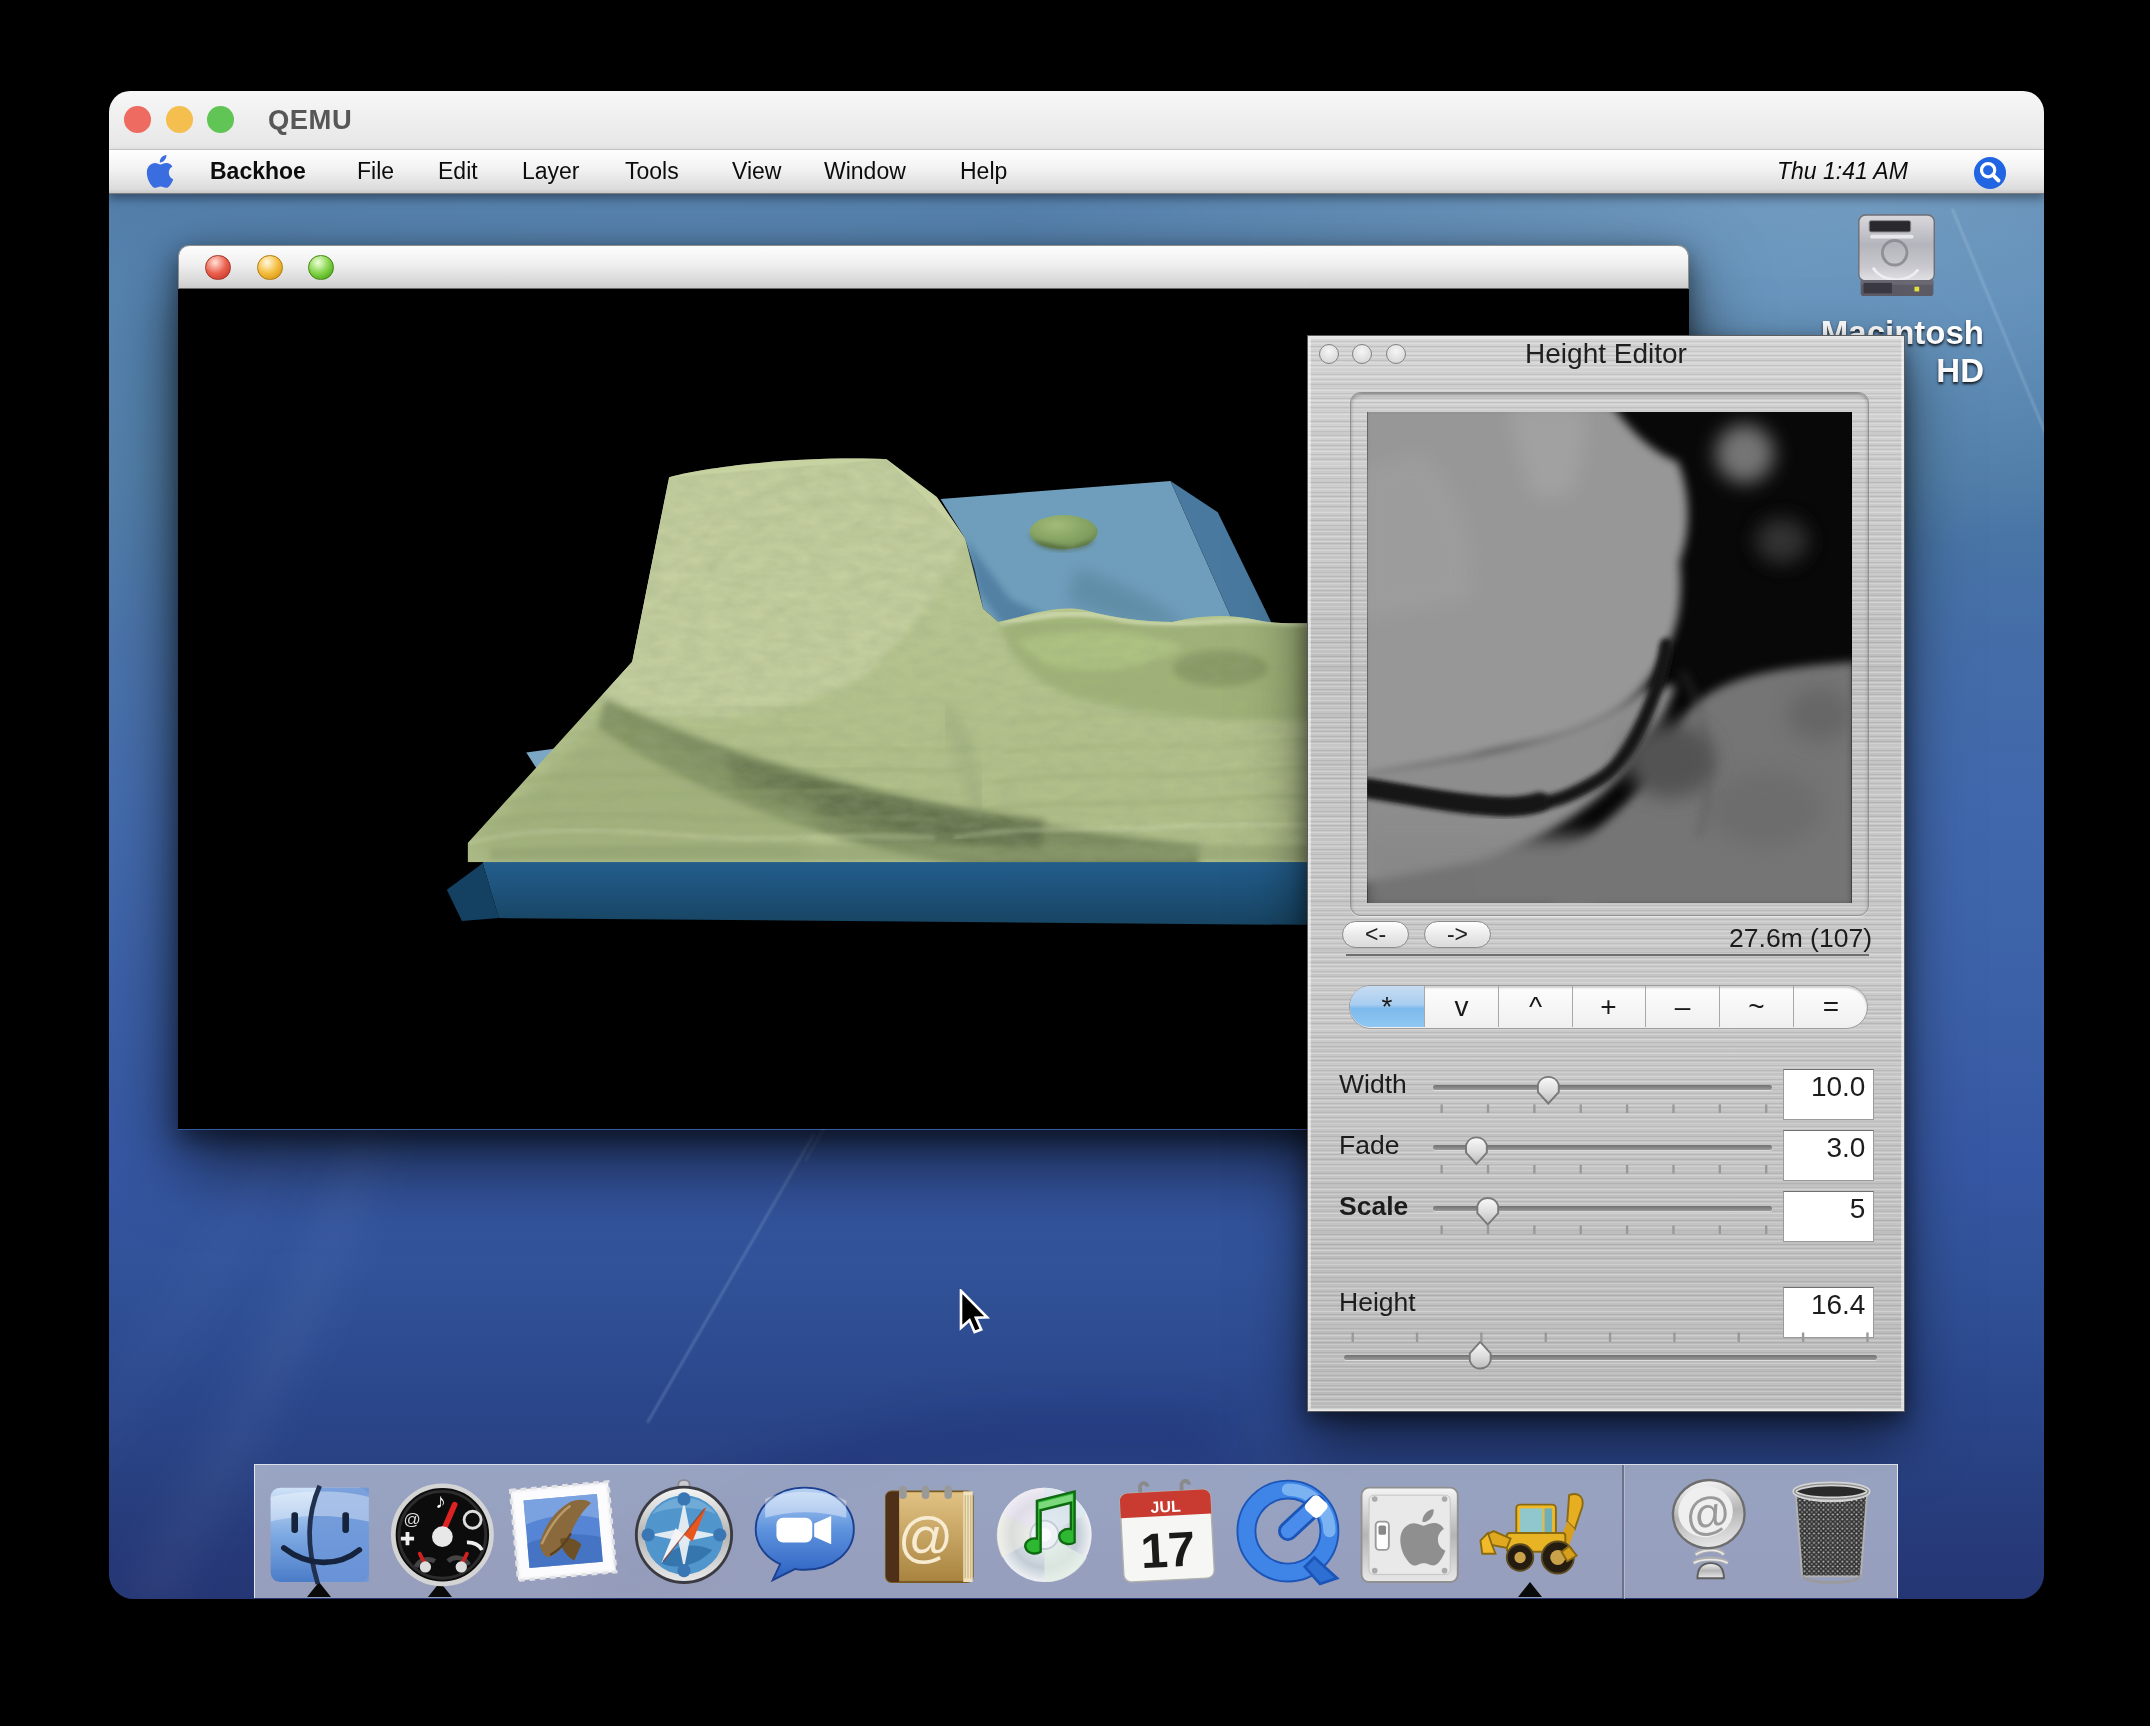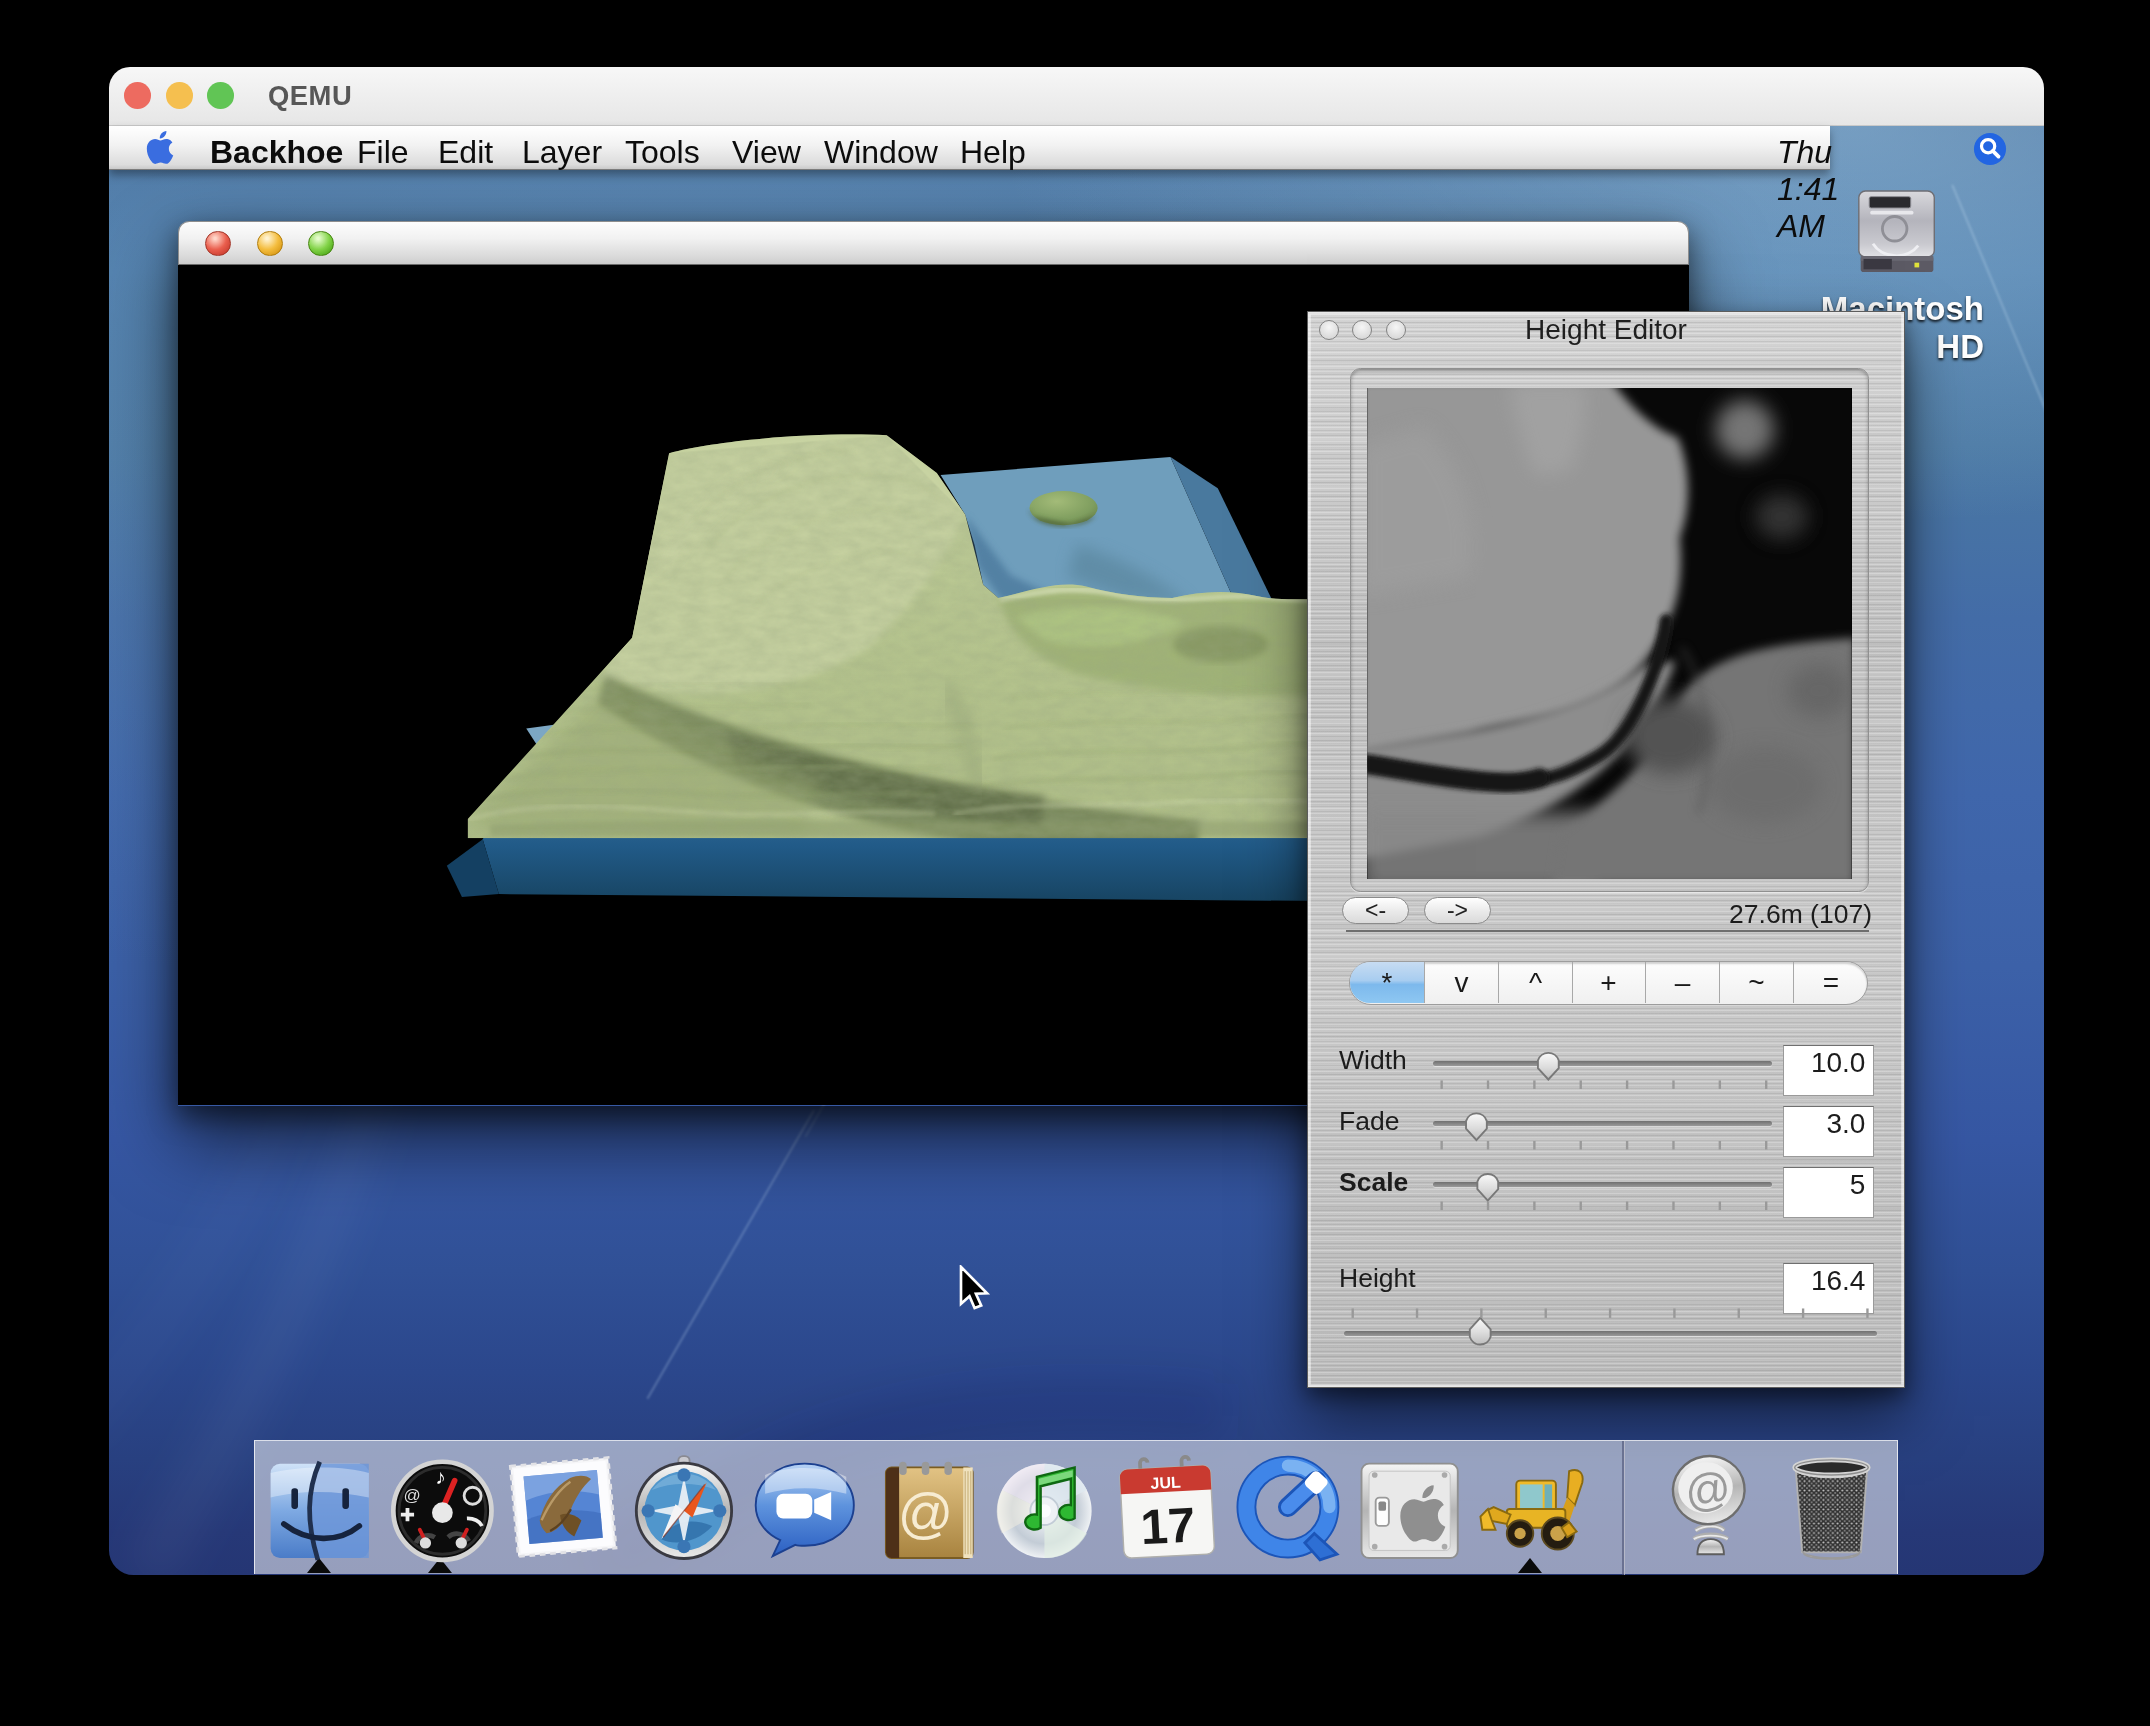--- a/index.html
+++ b/index.html
@@ -1,42 +1,42 @@
 <!DOCTYPE html>
 <html style="font-size:15px"><head>
 <meta charset="utf-8">
 <style>
   * { margin:0; padding:0; box-sizing:border-box; }
   html,body { width:2150px; height:1726px; background:#000; overflow:hidden;
     font-family:"Liberation Sans", sans-serif; }
   .abs { position:absolute; }
 
   
-  #qwin { left:109px; top:67px; width:1935px; height:1508px;
+  #qwin { left:109px; top:91px; width:1935px; height:1508px;
     border-radius:21px 21px 24.6px 24.6px; overflow:hidden; background:#000; }
   #qtitle { left:0; top:0; width:100%; height:59px;
     background:linear-gradient(#f7f7f7,#e6e6e6);
     border-bottom:0.9px solid #c9c9c9; }
   .tl { width:26.5px; height:26.5px; border-radius:50%; top:15px; }
   #qname { left:159px; top:13.2px; font-size:27.4px; font-weight:bold; color:#575757; letter-spacing:0.5px;}
 
   
   #desk { left:0; top:59px; width:1935px; height:1449px;
     background:
       radial-gradient(1420px 662px at 90% 0%, rgba(160,200,228,.5), rgba(160,200,228,0) 60%),
       radial-gradient(1893px 1041px at 30% 16%, rgba(115,160,200,.4), rgba(115,160,200,0) 65%),
       linear-gradient(180deg, #4a729e 0%, #4e7dab 10%, #4b79a4 22%, #446da8 34%, #4067ac 46%, #3c61a8 58%, #3657a3 70%, #305096 79%, #2b478c 86%, #284080 92%, #263877 97%, #253674 100%);
   }
 
   
-  #menubar { left:0; top:59px; width:1721px; height:44px;
+  #menubar { left:0; top:59px; width:1935px; height:44px;
     background:linear-gradient(#ffffff 0%, #f2f2f2 45%, #dcdcdc 90%, #c9c9c9 100%);
     border-bottom:0.9px solid #7c7c7c;
     box-shadow:0 4.7px 8.5px rgba(0,0,0,.35);
-    font-size:32px; color:#0c0c0c; }
+    font-size:23px; color:#0c0c0c; }
   .mi { position:absolute; top:7.6px; }
 
   
   #vwin { left:69px; top:95px; width:1511px; height:885px;
     border-radius:11.4px 11.4px 0 0;
     box-shadow:0 34px 76px rgba(0,0,0,.62), 0 9.5px 26.5px rgba(0,0,0,.5); }
   #vtitle { left:0; top:0; width:100%; height:44px; border-radius:11.4px 11.4px 0 0;
     background:linear-gradient(#fdfdfd 0%, #f1f1f1 40%, #d8d8d8 85%, #cccccc 100%);
     border:0.9px solid #8e8e8e; border-bottom:0.9px solid #6a6a6a; }
   #vcontent { left:0; top:44px; width:1511px; height:840px; background:#000; }

